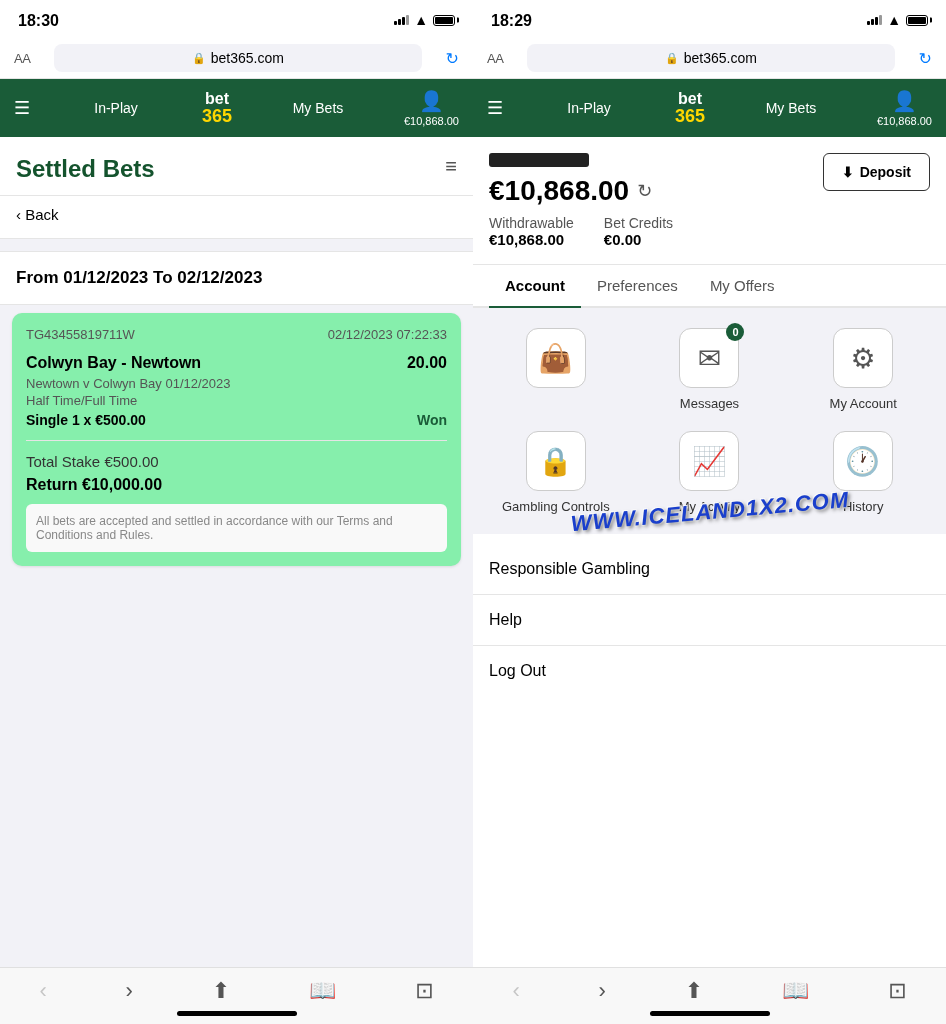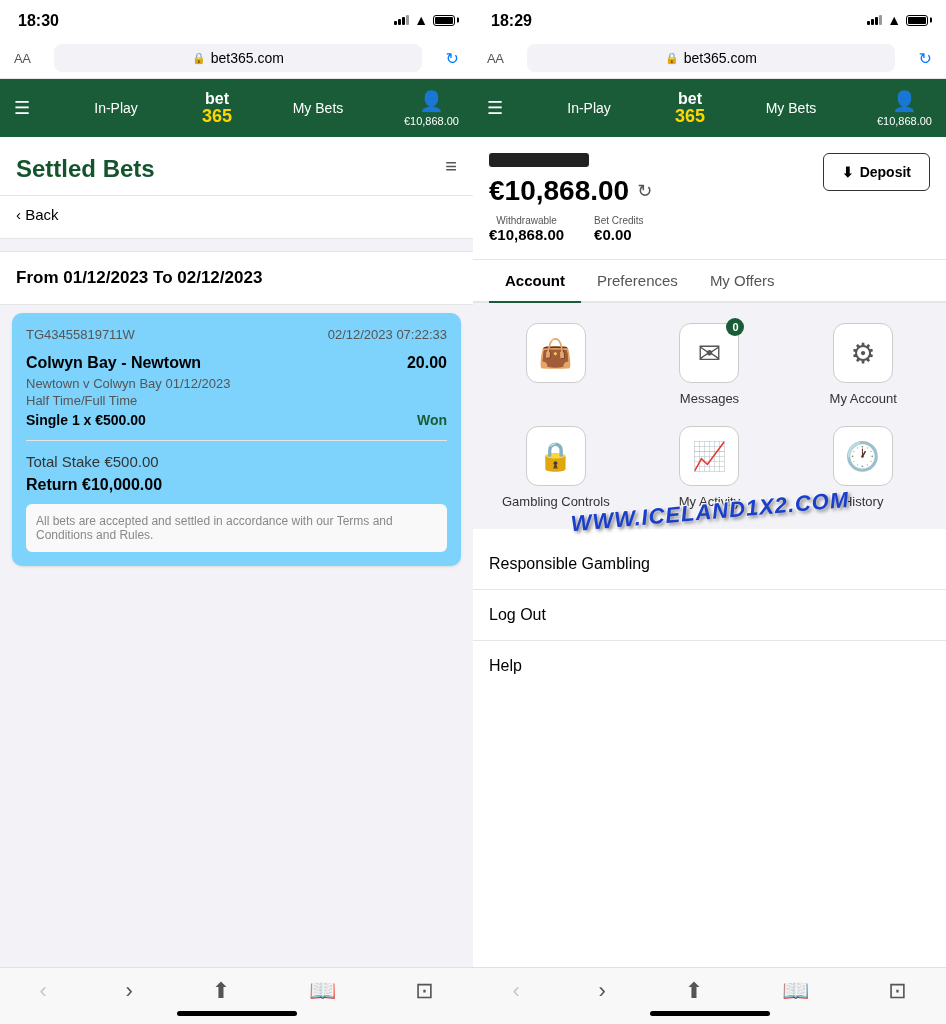--- a/index.html
+++ b/index.html
@@ -143,21 +143,21 @@
     .back-btn { color: #000000; font-size: 15px; }
     .date-range-section {
       background: white;
       margin: 12px 0 0;
       padding: 16px;
       border-top: 1px solid #e5e5e5;
       border-bottom: 1px solid #e5e5e5;
     }
     .date-range-text { font-size: 17px; font-weight: 700; color: #000; }
     .bet-card {
-      background: #7dd3fc;
+      background: #86efac;
       margin: 8px 12px;
       border-radius: 10px;
       padding: 14px;
       box-shadow: 0 1px 3px rgba(0,0,0,0.1);
     }
     .bet-card-header {
       display: flex;
       justify-content: space-between;
       margin-bottom: 12px;
     }
@@ -245,21 +245,21 @@
       gap: 8px;
     }
     .balance-amount { font-size: 28px; font-weight: 700; color: #000; }
     .refresh-balance-icon { font-size: 18px; color: #555; }
     .balance-details {
       display: flex;
       gap: 30px;
       margin-top: 8px;
     }
     .balance-item {}
-    .balance-label { font-size: 10px; color: #555; text-align: center; }
+    .balance-label { font-size: 14px; color: #555; }
     .balance-value { font-size: 15px; font-weight: 600; color: #000; }
     .deposit-btn {
       background: white;
       border: 1.5px solid #333;
       border-radius: 6px;
       padding: 10px 18px;
       font-size: 14px;
       font-weight: 600;
       display: flex;
       align-items: center;
@@ -582,24 +582,24 @@
           </div>
           <span class="menu-item-label">History</span>
         </div>
       </div>
 
       <div class="list-section">
         <div class="list-item">
           <span>Responsible Gambling</span>
         </div>
         <div class="list-item">
+          <span>Help</span>
+        </div>
+        <div class="list-item">
           <span>Log Out</span>
-        </div>
-        <div class="list-item">
-          <span>Help</span>
         </div>
       </div>
     </div>
 
     <div class="browser-bar">
       <span class="browser-btn disabled">‹</span>
       <span class="browser-btn">›</span>
       <span class="browser-btn">⬆</span>
       <span class="browser-btn">📖</span>
       <span class="browser-btn">⊡</span>

